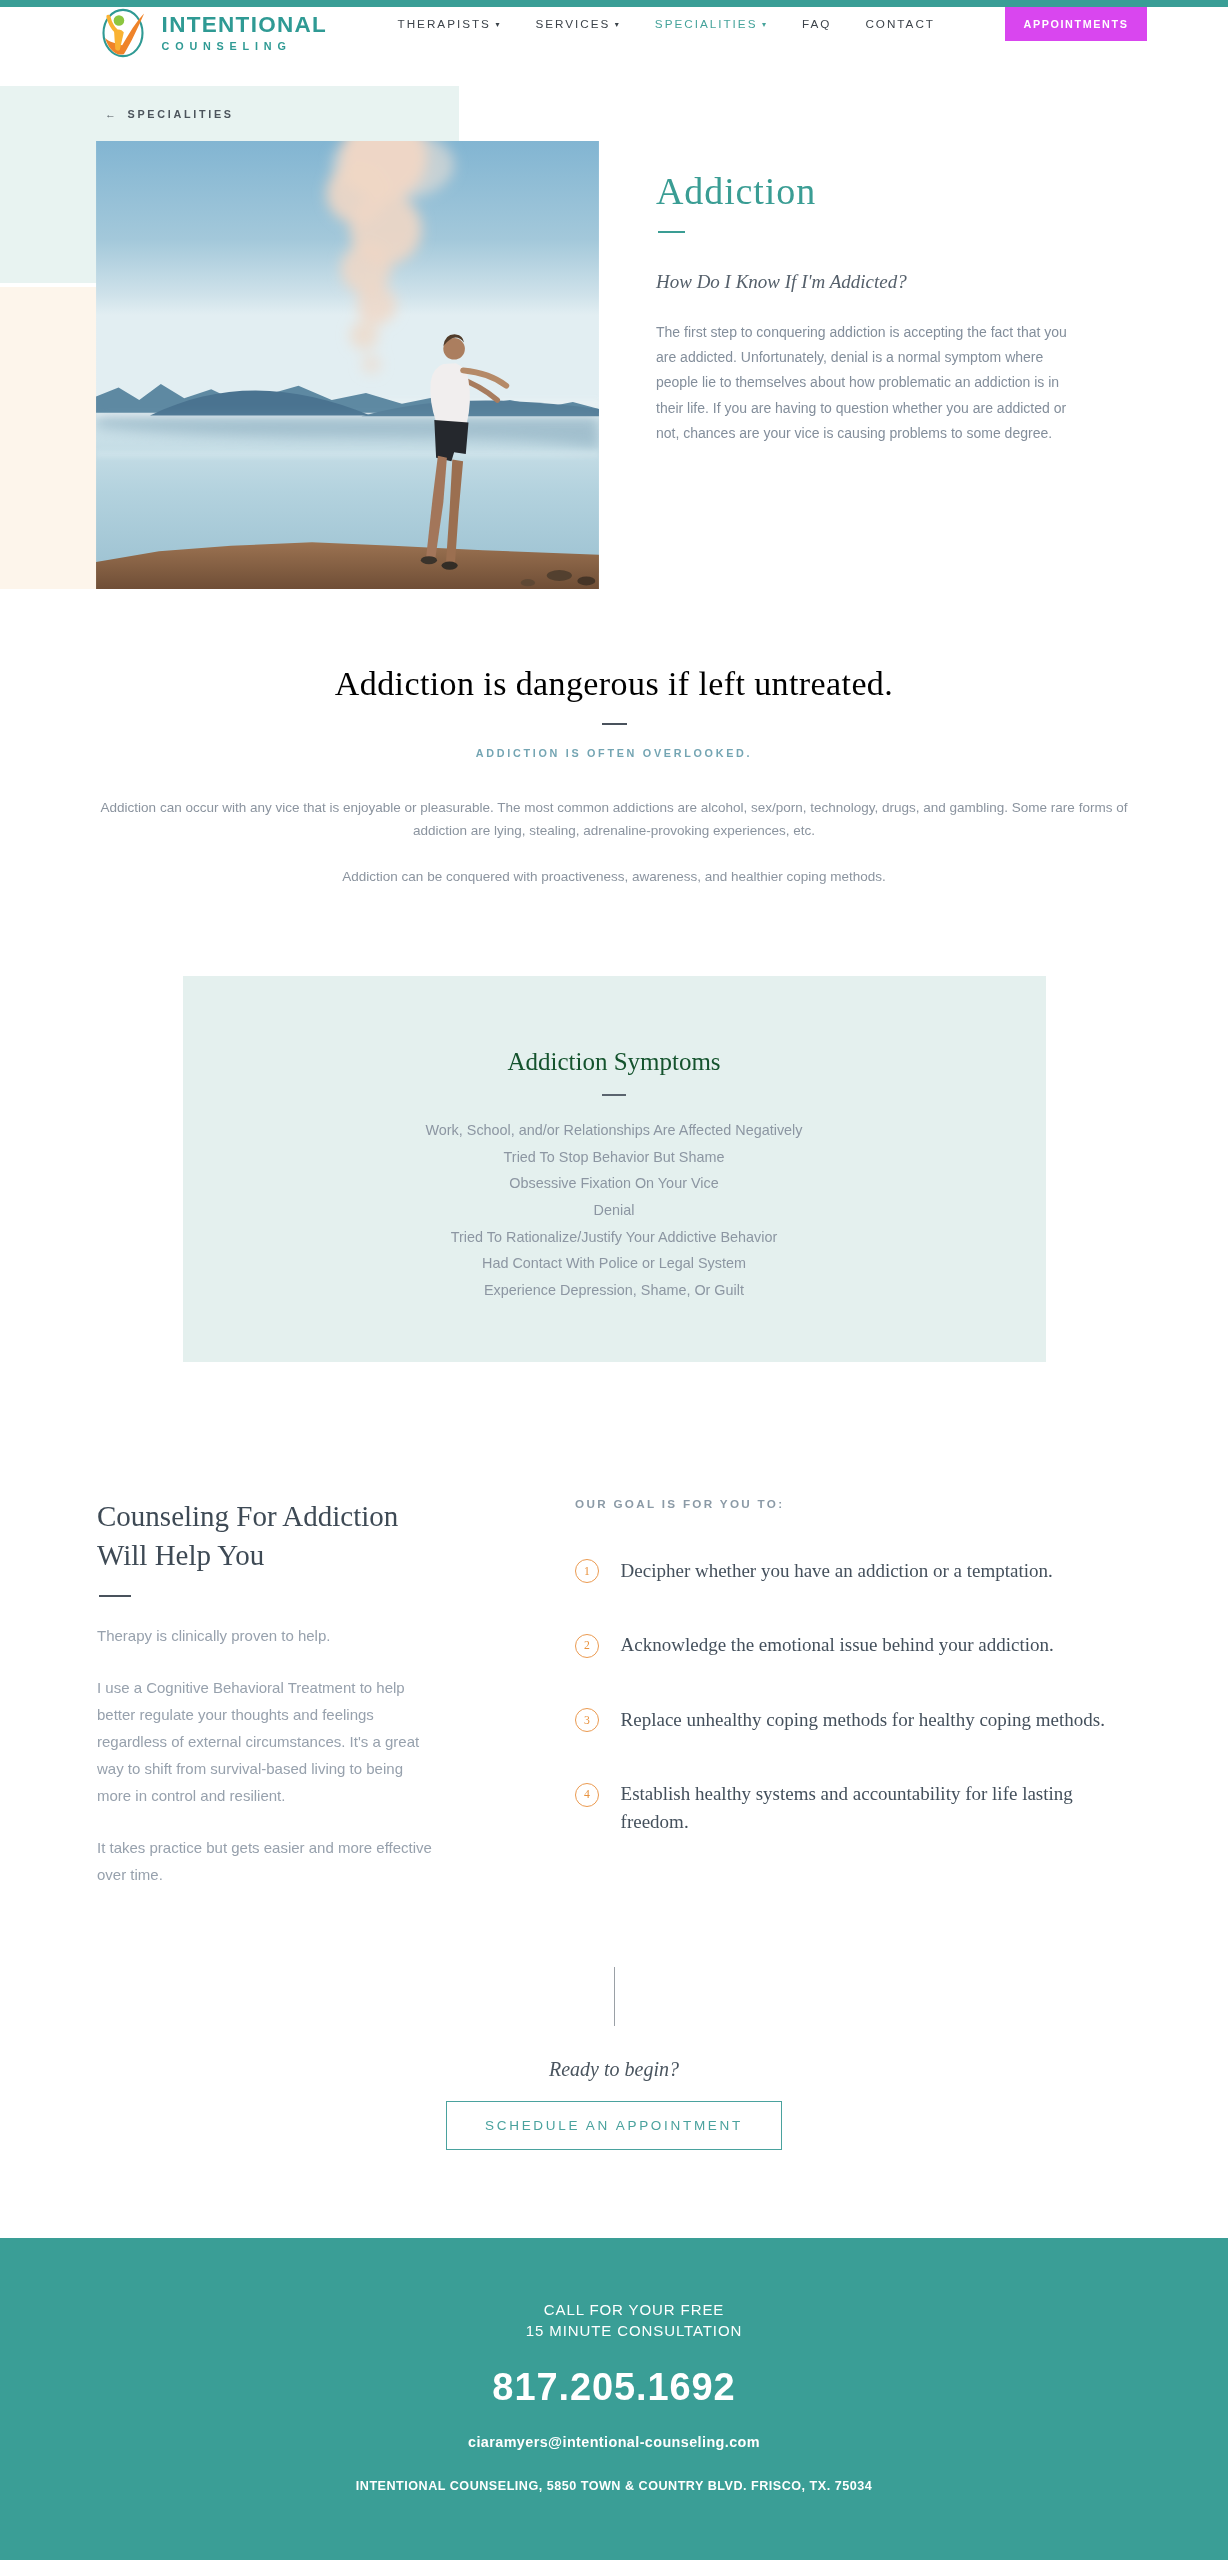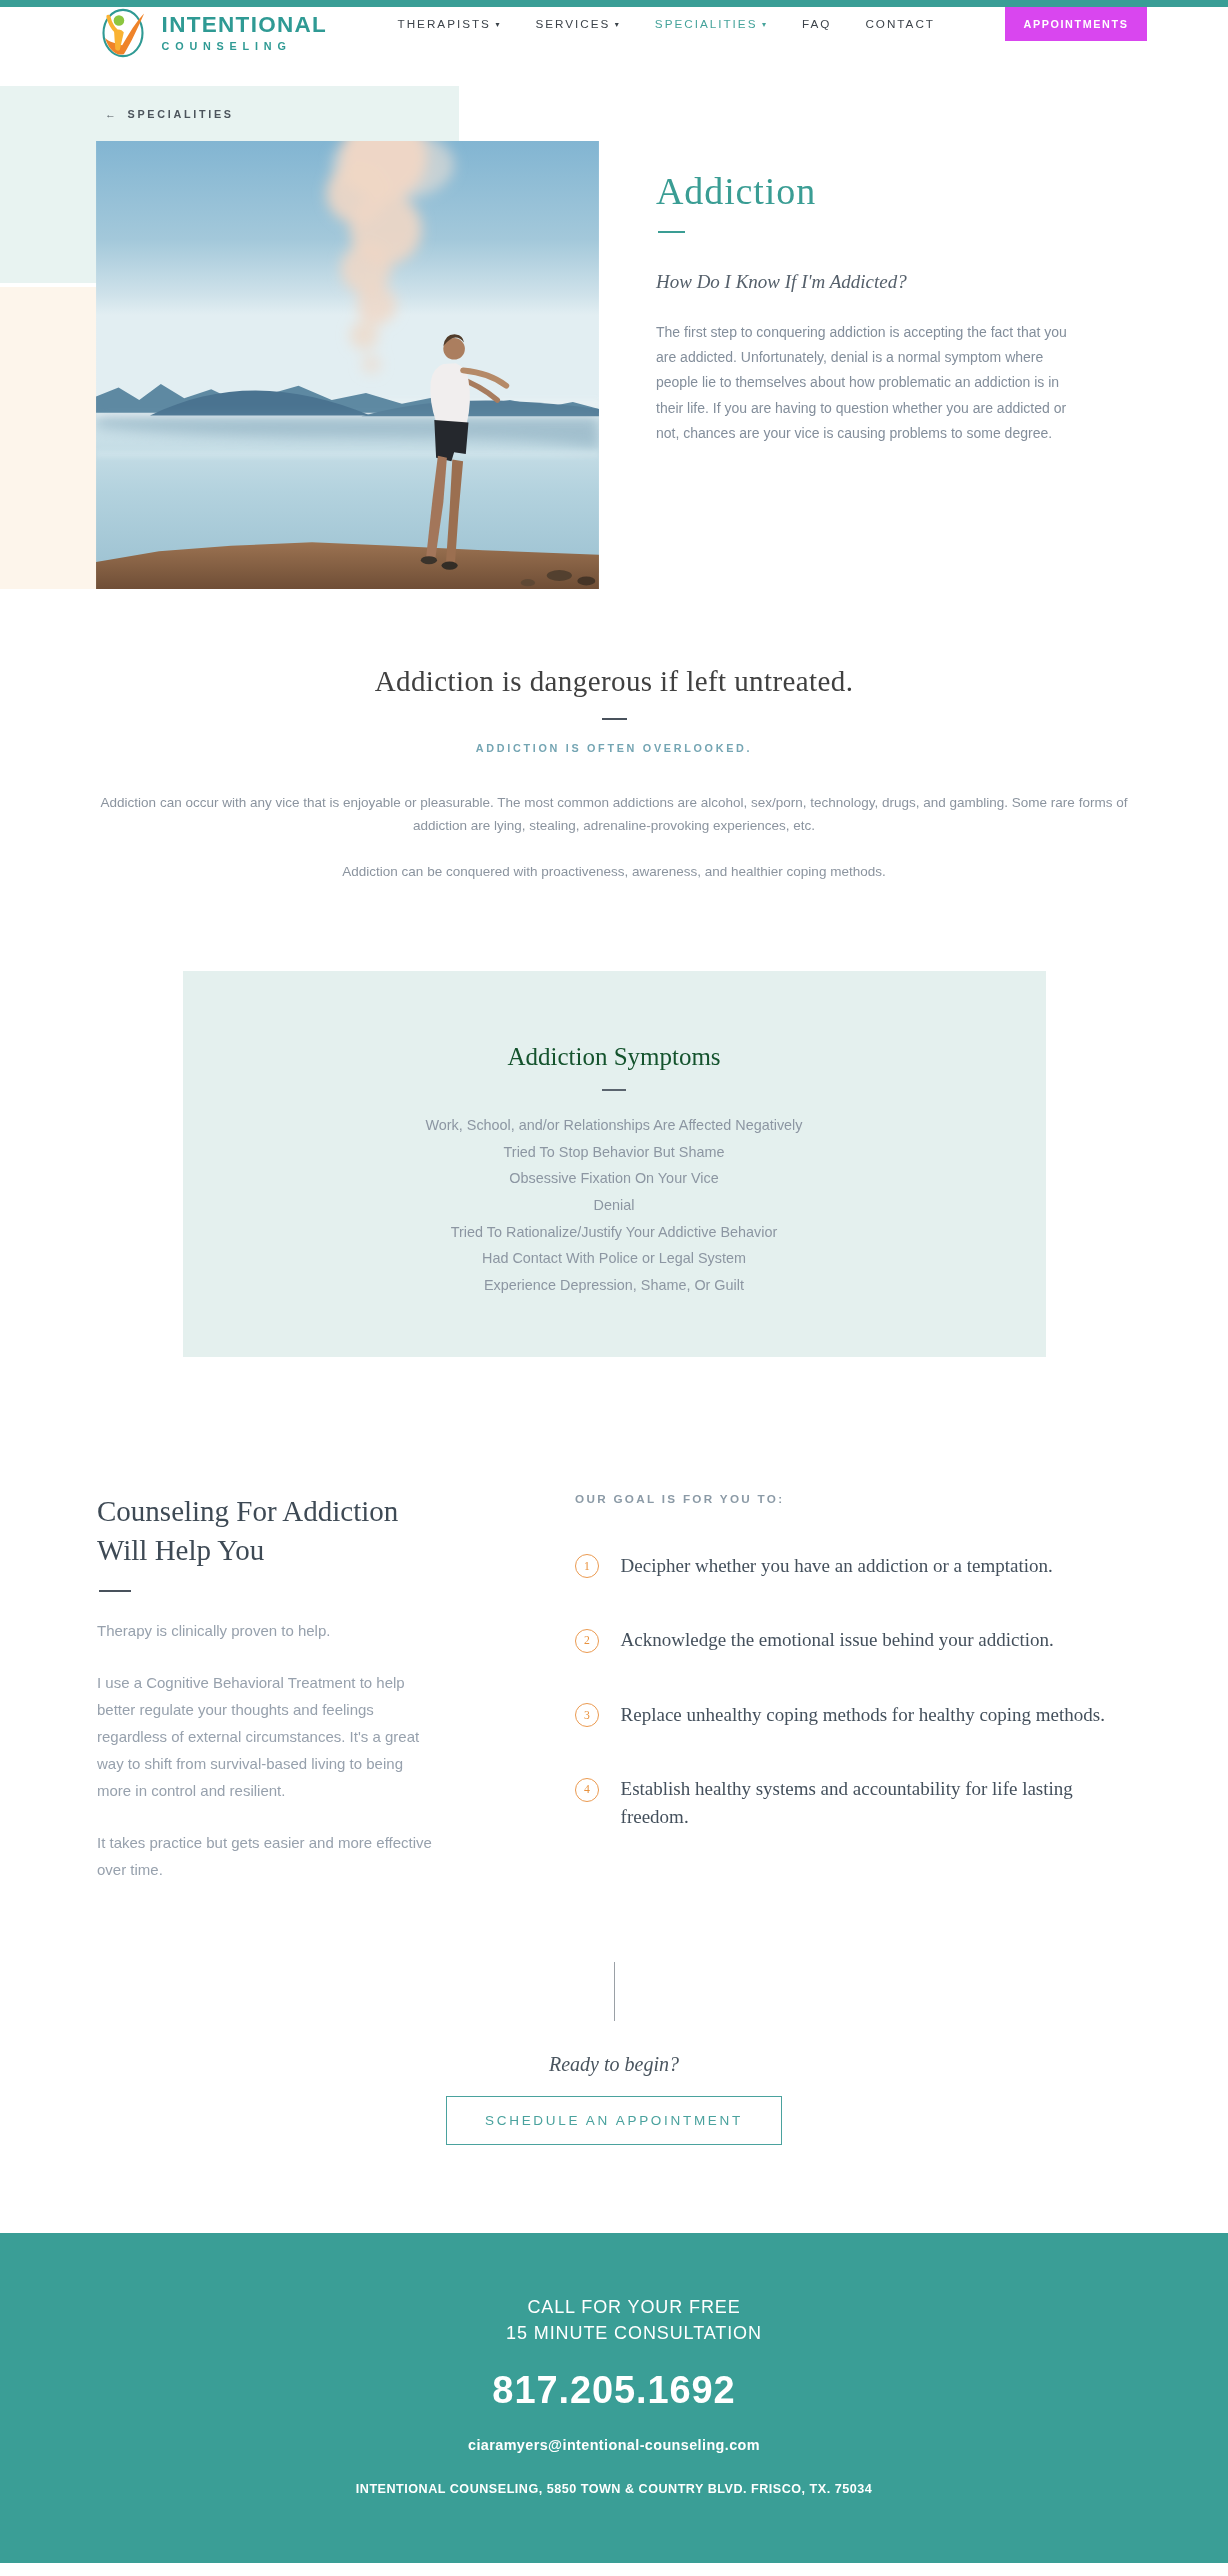--- a/index.html
+++ b/index.html
@@ -47,21 +47,21 @@
   .hero-photo { position:absolute; left:96px; top:55px; width:503px; height:448px; z-index:2; }
   .hero-photo svg { display:block; width:100%; height:100%; }
   .hero-copy { position:absolute; left:656px; top:83px; width:423px; }
   .hero-title { font-size:38px; font-weight:400; color:#3a9d94; letter-spacing:0.9px; }
   .dash { width:27px; height:1.8px; background:#3a9d94; margin:18px 0 0 1.8px; }
   .hero-sub { font-size:19px; font-style:italic; color:#55606b; margin-top:38px; font-weight:500; }
   .hero-body { font-size:14px; line-height:1.8; color:#838e9b; margin-top:27px; }
 
   
   .statement { text-align:center; margin-top:76px; }
-  .statement h2 { font-size:29px; font-weight:400; color:#404040; letter-spacing:0.4px; }
+  .statement h2 { font-size:34px; font-weight:400; color:#000000; letter-spacing:0.4px; }
   .dash-center { width:25px; height:1.8px; background:#49525c; margin:20px auto 0; }
   .tagline { font-size:10.8px; letter-spacing:2.7px; color:#74a5b3; font-weight:600; margin-top:21.6px; }
   .statement p { font-size:13.5px; line-height:1.7; color:#8b949f; max-width:1061px; margin:0 auto; }
   .statement p.first { margin-top:38px; }
   .statement p.second { margin-top:23.4px; }
 
   
   .symptoms {
     width:863px; margin:87px auto 0; background:#e4f0ee;
     text-align:center; padding:72px 36px 58px;
@@ -94,21 +94,21 @@
     display:inline-block; margin-top:20px; background:#ffffff; cursor:pointer;
     border:0.9px solid #4aa29e; color:#4aa29e; font-size:13.5px; letter-spacing:2.7px;
     padding:16px 38px; font-family:"Liberation Sans",sans-serif;
   }
 
   
   .site-footer {
     margin-top:88px; background:#3a9e96; color:#ffffff; text-align:center;
     padding:61px 0 67px;
   }
-  .f-line { font-size:18px; letter-spacing:0.9px; line-height:1.45; font-weight:400;margin-left:40px; }
+  .f-line { font-size:15px; letter-spacing:0.9px; line-height:1.45; font-weight:400;margin-left:40px; }
   .f-phone { font-size:38px; font-weight:700; letter-spacing:0.9px; margin-top:23.4px; cursor:pointer; }
   .f-email { font-size:14.4px; font-weight:600; letter-spacing:0.4px; margin-top:25px; display:inline-block; color:#ffffff; text-decoration:none; cursor:pointer; }
   .f-address { font-size:12.6px; font-weight:600; letter-spacing:0.5px; margin-top:29px; }
   .copyright {
     height:43px; display:flex; align-items:center; justify-content:center;
     font-size:9.4px; letter-spacing:1.1px; color:#8d9297; background:#ffffff;
   }
 </style>
 </head>
 <body>

